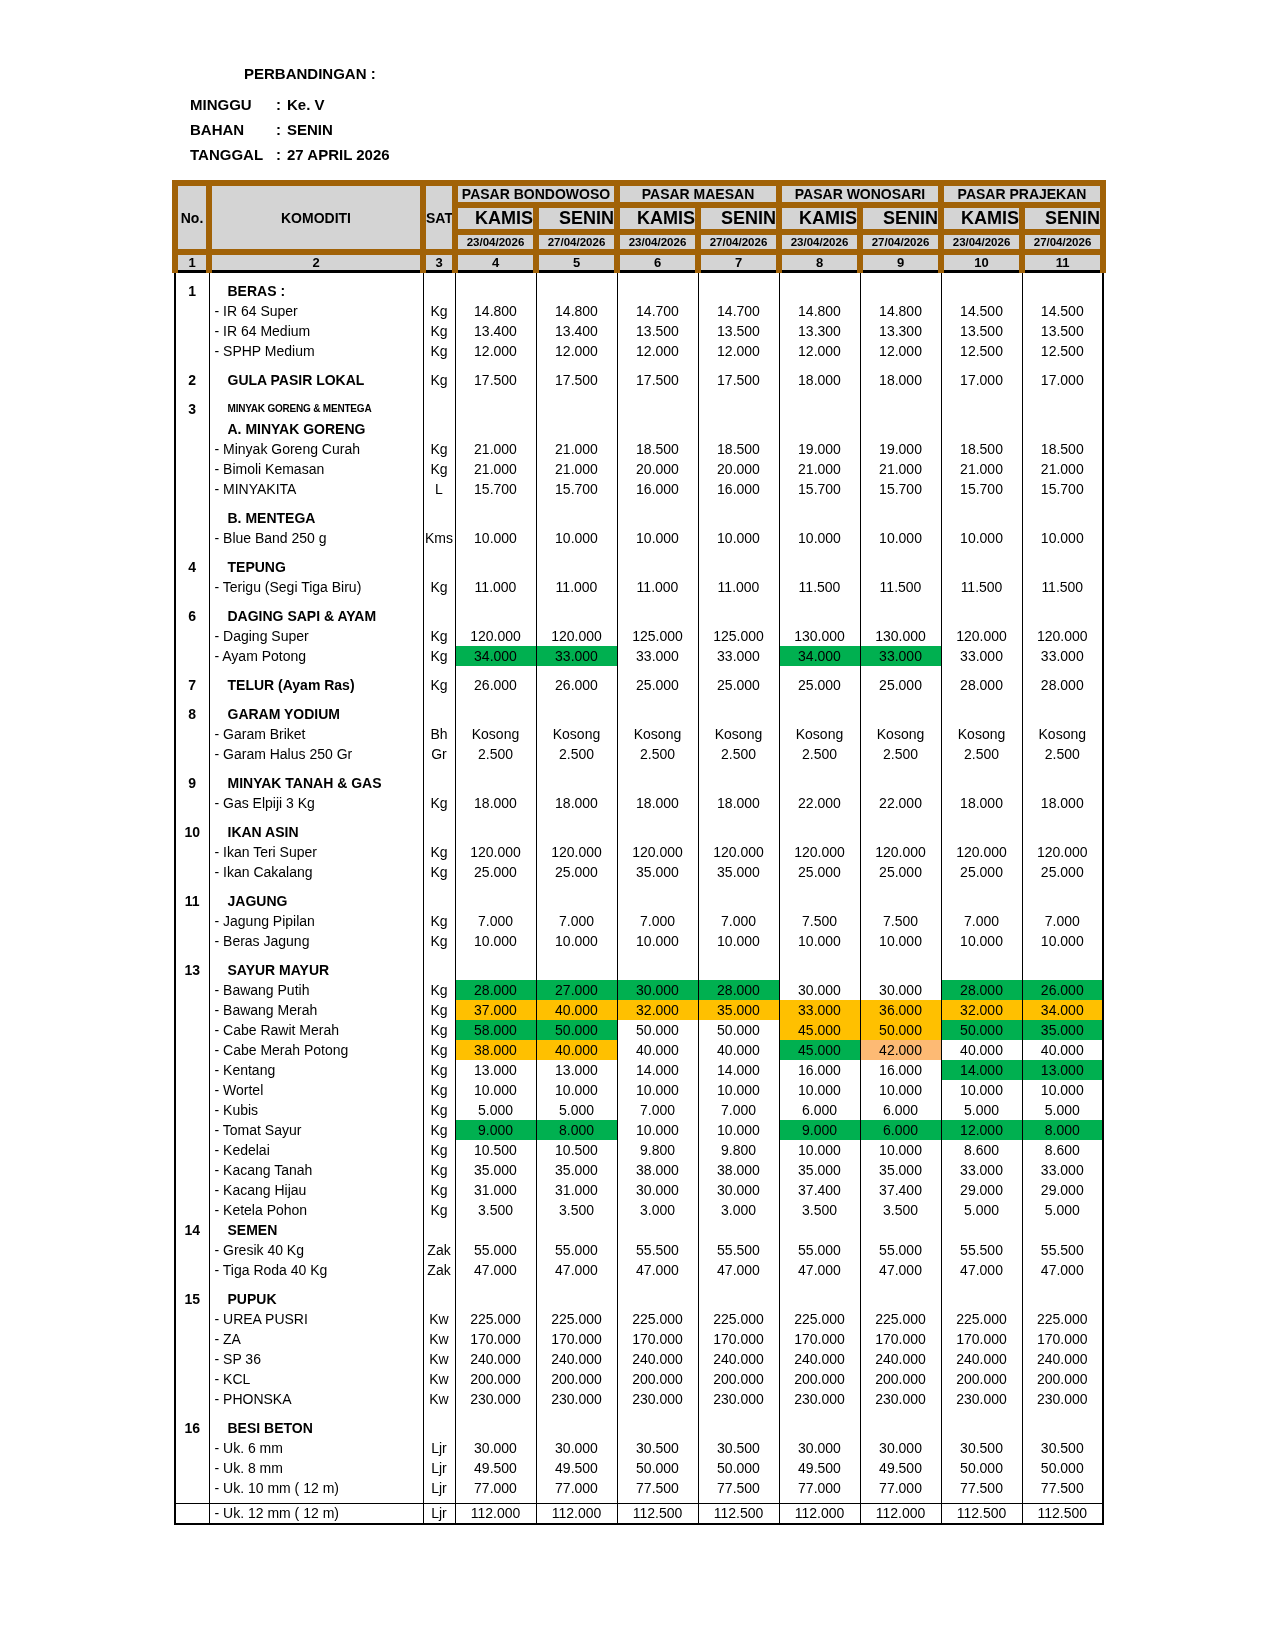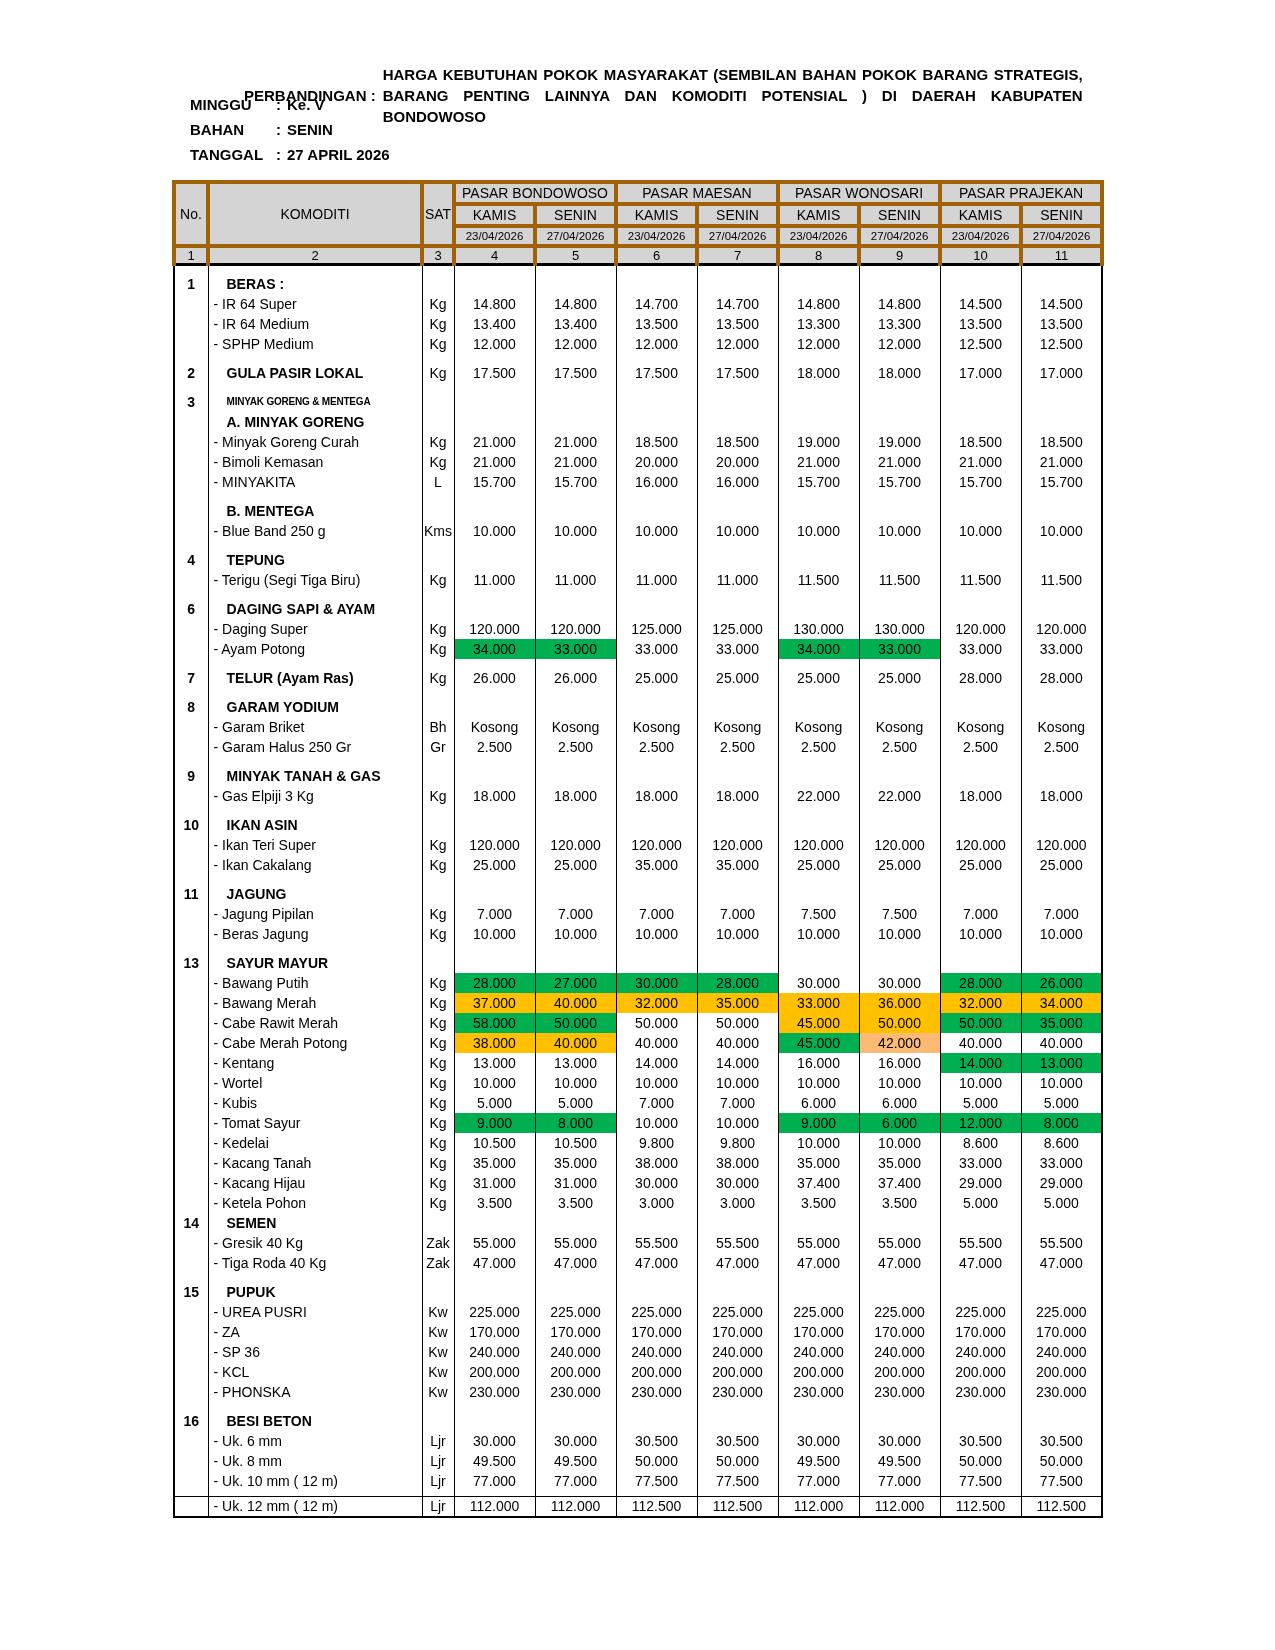--- a/index.html
+++ b/index.html
@@ -19,25 +19,25 @@
   table.price {
     position:absolute; left:172px; top:180px; width:928px;
     border-collapse:collapse; table-layout:fixed;
     border:2px solid #000;
   }
   col.w-no  { width:34px; }
   col.w-kom { width:214px; }
   col.w-sat { width:32px; }
   col.w-val { width:81px; }
   thead th, thead td {
-    border:4px solid #a16207; background:#D4D4D4;
-    font-weight:normal; text-align:center; overflow:hidden; white-space:nowrap;
+    border:6px solid #a16207; background:#D4D4D4;
+    font-weight:bold; text-align:center; overflow:hidden; white-space:nowrap;
   }
   tr.market-row th { height:22px; font-size:14px; }
-  tr.day-row th    { height:22px; font-size:14px; }
+  tr.day-row th    { height:22px; font-size:18px;text-align:right; }
   tr.date-row th   { height:20px; font-size:11.5px; }
   tr.num-row td    { height:18px; font-size:13px; border-bottom:3px solid #000; }
   tbody td {
     border-left:1px solid #000; border-right:1px solid #000;
     border-top:none; border-bottom:none;
     height:20px; font-size:14px; overflow:hidden; white-space:nowrap;
     vertical-align:middle;
   }
   tbody tr.spacer td { height:9px; }
   tbody tr.spacer.small td { height:6px; }
@@ -47,21 +47,20 @@
   td.c-label.b { font-weight:bold;padding-left:18px; }
   td.c-label.sm { font-weight:bold; font-size:10px; letter-spacing:-0.2px; }
   td.c-sat { text-align:center; }
   td.c-val { text-align:center; }
 </style>
 </head>
 <body>
 
 <div class="title-block">
   <span class="t-label">PERBANDINGAN :</span>
-  <div class="t-text">HARGA KEBUTUHAN POKOK MASYARAKAT (SEMBILAN BAHAN POKOK BARANG STRATEGIS, BARANG PENTING LAINNYA DAN KOMODITI POTENSIAL ) DI DAERAH KABUPATEN BONDOWOSO</div>
 </div>
 
 <div class="meta-row" style="top:96px;">
   <span class="m-label">MINGGU</span><span class="m-sep">:</span><span>Ke. V</span>
 </div>
 <div class="meta-row" style="top:121px;">
   <span class="m-label">BAHAN</span><span class="m-sep">:</span><span>SENIN</span>
 </div>
 <div class="meta-row" style="top:146px;">
   <span class="m-label">TANGGAL</span><span class="m-sep">:</span><span>27 APRIL 2026</span>

